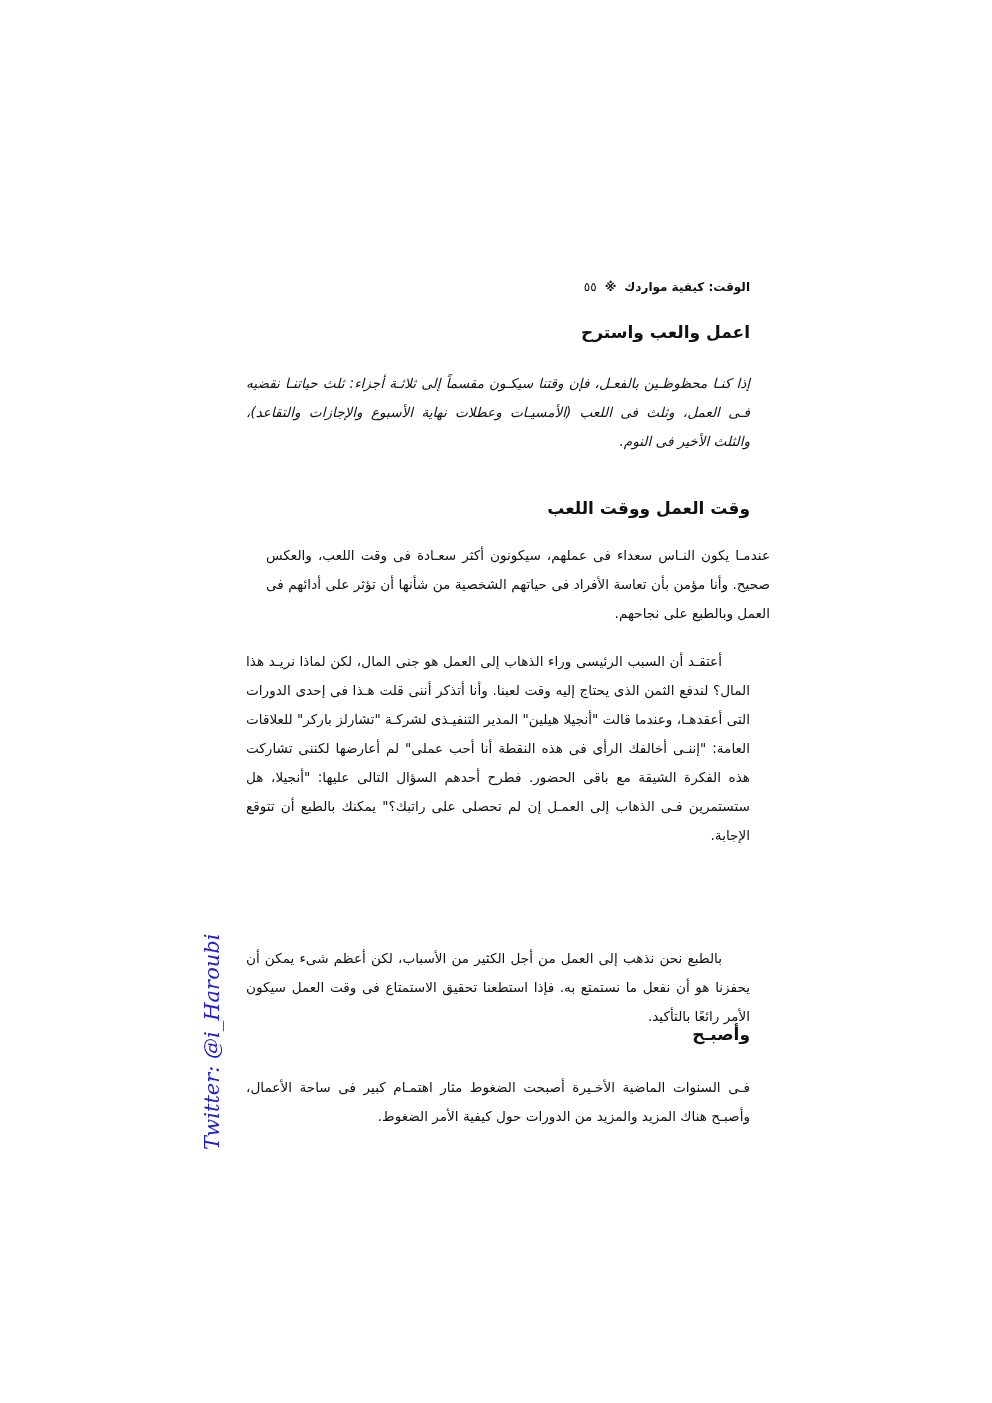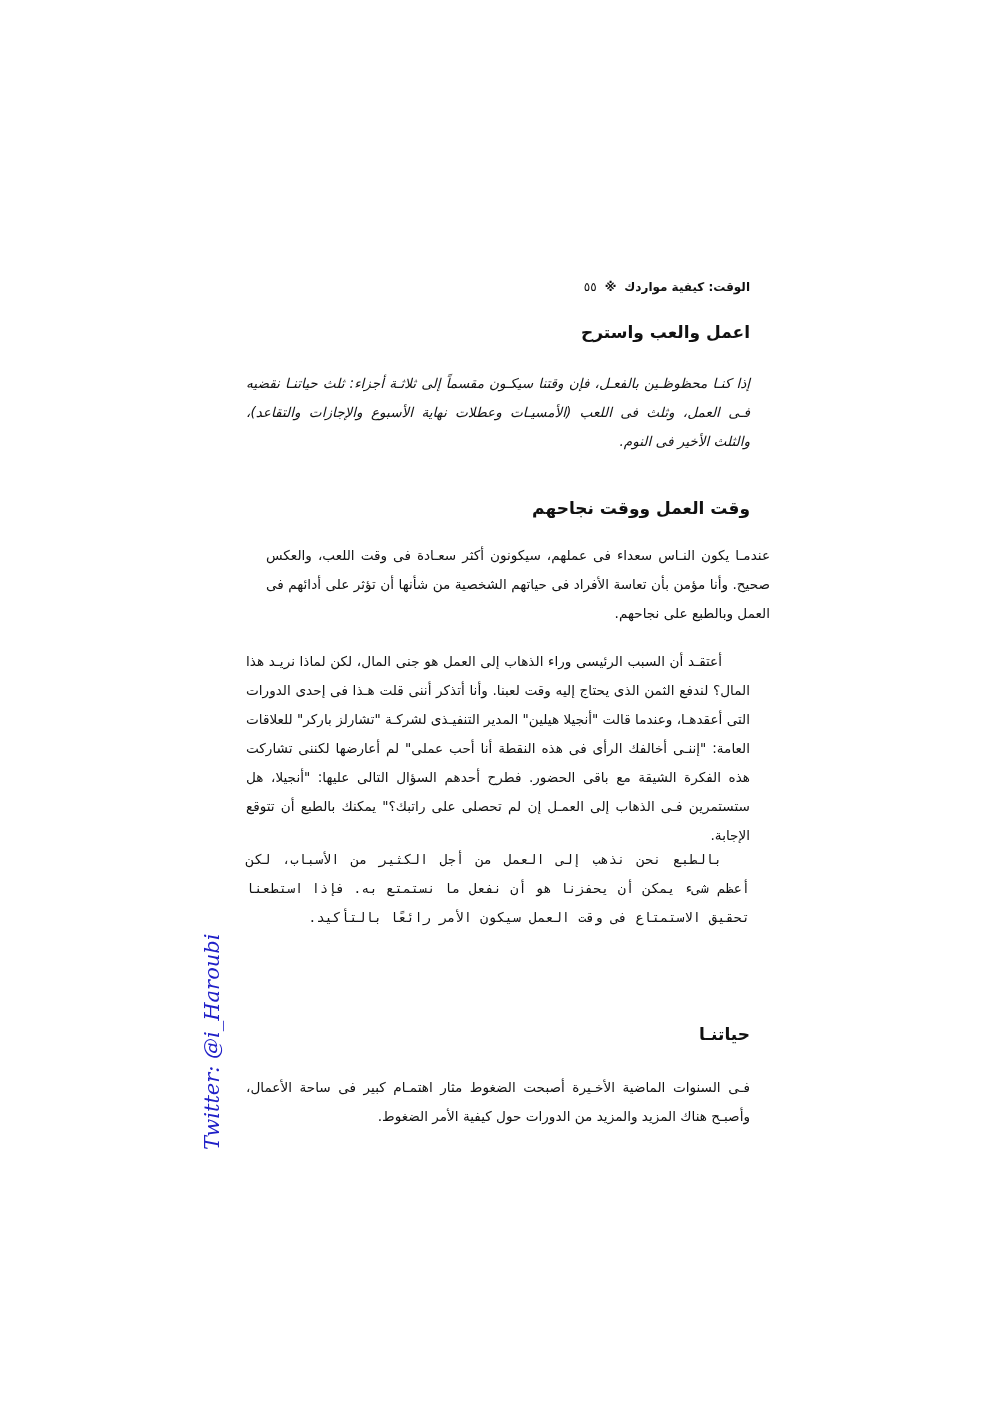--- a/index.html
+++ b/index.html
@@ -19,22 +19,22 @@
 <div class="page">
   <div class="running-header">
     <span>الوقت: كيفية مواردك</span>
     <span class="rh-sep">※</span>
     <span class="rh-num">٥٥</span>
   </div>
 
   <h2 style="top:322px;">اعمل والعب واسترح</h2>
   <p class="para" style="top:369px;font-style:italic;">إذا كنـا محظوظـين بالفعـل، فإن وقتنا سيكـون مقسماً إلى ثلاثـة أجزاء: ثلث حياتنـا نقضيه فـى العمل، وثلث فى اللعب (الأمسيـات وعطلات نهاية الأسبوع والإجازات والتقاعد)، والثلث الأخير فى النوم.</p>
 
-  <h2 style="top:498px;">وقت العمل ووقت نجاحهم</h2>
+  <h2 style="top:498px;">وقت العمل ووقت اللعب</h2>
   <p class="para" style="top:541px;margin-left:20px;">عندمـا يكون النـاس سعداء فى عملهم، سيكونون أكثر سعـادة فى وقت اللعب، والعكس صحيح. وأنا مؤمن بأن تعاسة الأفراد فى حياتهم الشخصية من شأنها أن تؤثر على أدائهم فى العمل   وبالطبع على نجاحهم.</p>
   <p class="para indent" style="top:647px;">أعتقـد أن السبب الرئيسى وراء الذهاب إلى العمل هو جنى المال، لكن لماذا نريـد هذا المال؟ لندفع الثمن الذى يحتاج إليه وقت لعبنا. وأنا أتذكر أننى قلت هـذا فى إحدى الدورات التى أعقدهـا، وعندما قالت "أنجيلا هيلين"   المدير التنفيـذى لشركـة "تشارلز باركر" للعلاقات العامة: "إننـى أخالفك الرأى فى هذه النقطة   أنا أحب عملى" لم أعارضها لكننى تشاركت هذه الفكرة الشيقة مع باقى الحضور. فطرح أحدهم السؤال التالى عليها: "أنجيلا، هل ستستمرين فـى الذهاب إلى العمـل إن لم تحصلى على راتبك؟"   يمكنك بالطبع أن تتوقع الإجابة.</p>
-  <p class="para indent" style="top:846px;font-family:Liberation Mono, monospace;">بالطبع نحن نذهب إلى العمل من أجل الكثير من الأسباب، لكن أعظم شىء يمكن أن يحفزنا هو أن نفعل ما نستمتع به. فإذا استطعنا تحقيق الاستمتاع فى وقت العمل سيكون الأمر رائعًا بالتأكيد.</p>
+  <p class="para indent" style="top:944px;">بالطبع نحن نذهب إلى العمل من أجل الكثير من الأسباب، لكن أعظم شىء يمكن أن يحفزنا هو أن نفعل ما نستمتع به. فإذا استطعنا تحقيق الاستمتاع فى وقت العمل سيكون الأمر رائعًا بالتأكيد.</p>
 
-  <h2 style="top:1024px;">حياتنـا</h2>
+  <h2 style="top:1024px;">وأصبـح</h2>
   <p class="para" style="top:1073px;">فـى السنوات الماضية الأخـيرة أصبحت الضغوط مثار اهتمـام كبير فى ساحة الأعمال، وأصبـح هناك المزيد والمزيد من الدورات حول كيفية الأمر الضغوط.</p>
 </div>
 
 <div class="watermark">Twitter: @i_Haroubi</div>
 
 </body></html>

